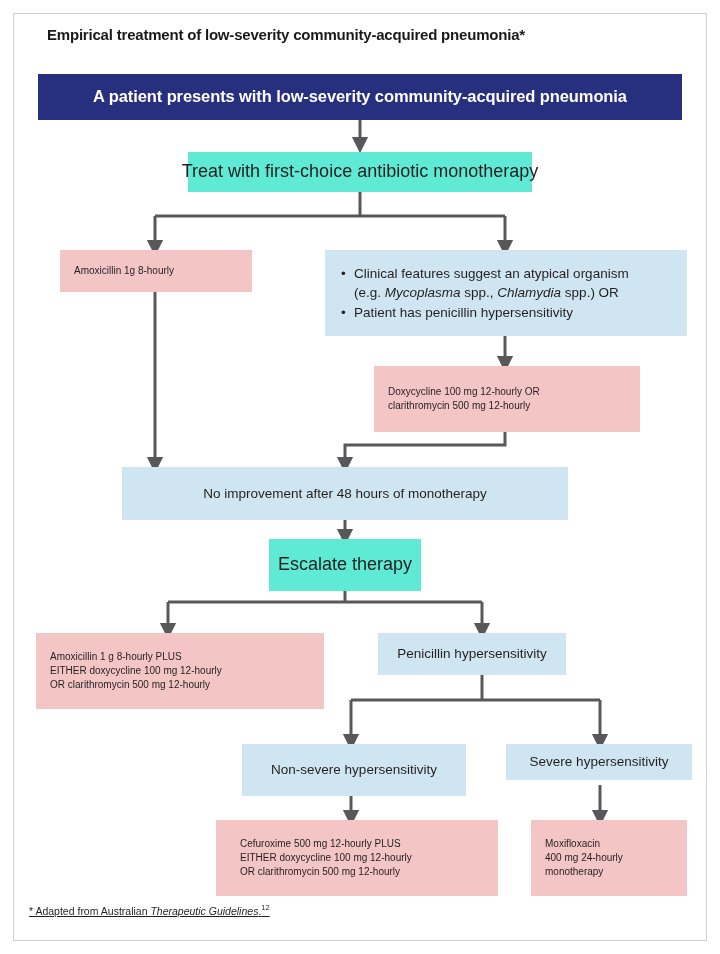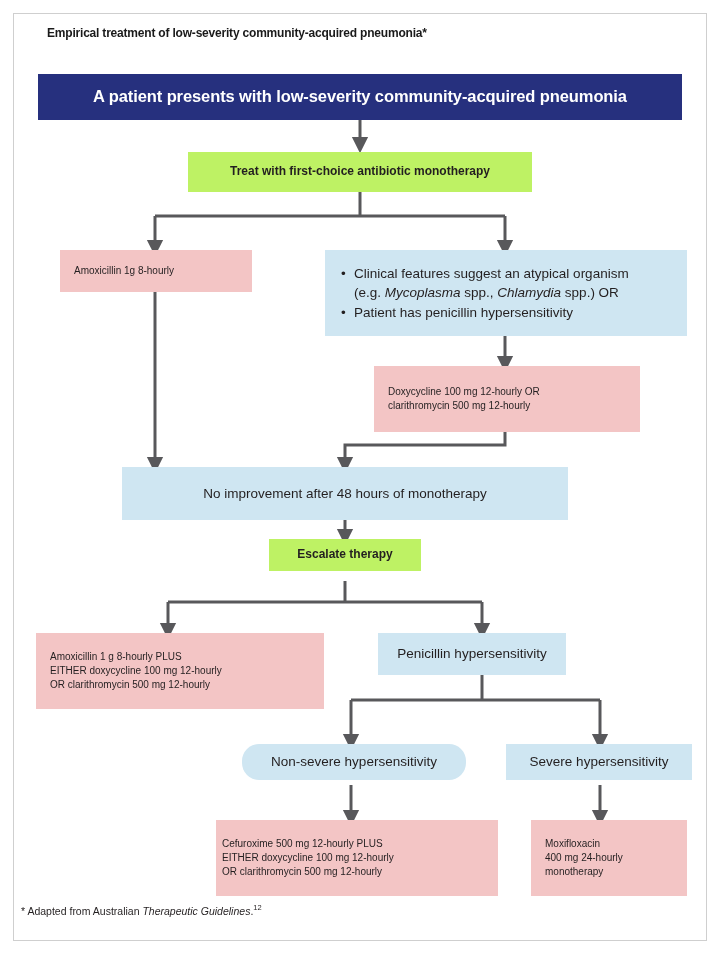--- a/index.html
+++ b/index.html
@@ -46,33 +46,33 @@
     line-height: 1.42;
   }
   .node.center { align-items: center; text-align: left; }
   .node.left   { align-items: flex-start; text-align: left; }
 
   .title {
     position: absolute;
     left: 47px;
     top: 26px;
     width: 640px;
-    font-size: 12px;
+    font-size: 15px;
     font-weight: bold;
     color: #1a1a1a;
     letter-spacing: -0.2px;
   }
   .header-box {
     background: #26307e;
     color: #ffffff;
     font-size: 16.5px;
     font-weight: bold;
     letter-spacing: -0.1px;
   }
-  .purple { background: #bef264; font-size: 12px; font-weight: bold; }
+  .purple { background: #5eead4; font-size: 18px; }
   .pink   { background: #f3c5c5; font-size: 10px; }
   .blue   { background: #cfe6f2; font-size: 13.5px; }
 
   .node .line { display: block; white-space: nowrap; }
   .bullet-line {
     display: block;
     position: relative;
     padding-left: 15px;
     white-space: nowrap;
   }
@@ -83,24 +83,25 @@
   }
   .bullet-cont {
     display: block;
     padding-left: 15px;
     white-space: nowrap;
   }
   i { font-style: italic; }
 
   .footnote {
     position: absolute;
-    left: 21px;
+    left: 29px;
     top: 903px;
     font-size: 10.5px;
     color: #231f20;
+    text-decoration: underline;
   }
   .footnote sup { font-size: 7.5px; vertical-align: super; }
 </style>
 </head>
 <body>
 
 <div id="figure">
 
   <div class="frame"></div>
 
@@ -171,43 +172,43 @@
 
   <div class="node left pink" style="left:374px; top:366px; width:266px; height:66px; padding-left:14px;">
     <span class="line">Doxycycline 100 mg 12-hourly OR</span>
     <span class="line">clarithromycin 500 mg 12-hourly</span>
   </div>
 
   <div class="node center blue" style="left:122px; top:467px; width:446px; height:53px;">
     <span class="line">No improvement after 48 hours of monotherapy</span>
   </div>
 
-  <div class="node center purple" style="left:269px; top:539px; width:152px; height:32px;">
+  <div class="node center purple" style="left:269px; top:539px; width:152px; height:52px;">
     <span class="line">Escalate therapy</span>
   </div>
 
   <div class="node left pink" style="left:36px; top:633px; width:288px; height:76px; padding-left:14px;">
     <span class="line">Amoxicillin 1 g 8-hourly PLUS</span>
     <span class="line">EITHER doxycycline 100 mg 12-hourly</span>
     <span class="line">OR clarithromycin 500 mg 12-hourly</span>
   </div>
 
   <div class="node center blue" style="left:378px; top:633px; width:188px; height:42px;">
     <span class="line">Penicillin hypersensitivity</span>
   </div>
 
-  <div class="node center blue" style="left:242px; top:744px; width:224px; height:36px;border-radius:17px;">
+  <div class="node center blue" style="left:242px; top:744px; width:224px; height:52px;">
     <span class="line">Non-severe hypersensitivity</span>
   </div>
 
   <div class="node center blue" style="left:506px; top:744px; width:186px; height:36px;">
     <span class="line">Severe hypersensitivity</span>
   </div>
 
-  <div class="node left pink" style="left:216px; top:820px; width:282px; height:76px; padding-left:6px;">
+  <div class="node left pink" style="left:216px; top:820px; width:282px; height:76px; padding-left:24px;">
     <span class="line">Cefuroxime 500 mg 12-hourly PLUS</span>
     <span class="line">EITHER doxycycline 100 mg 12-hourly</span>
     <span class="line">OR clarithromycin 500 mg 12-hourly</span>
   </div>
 
   <div class="node left pink" style="left:531px; top:820px; width:156px; height:76px; padding-left:14px;">
     <span class="line">Moxifloxacin</span>
     <span class="line">400 mg 24-hourly</span>
     <span class="line">monotherapy</span>
   </div>

